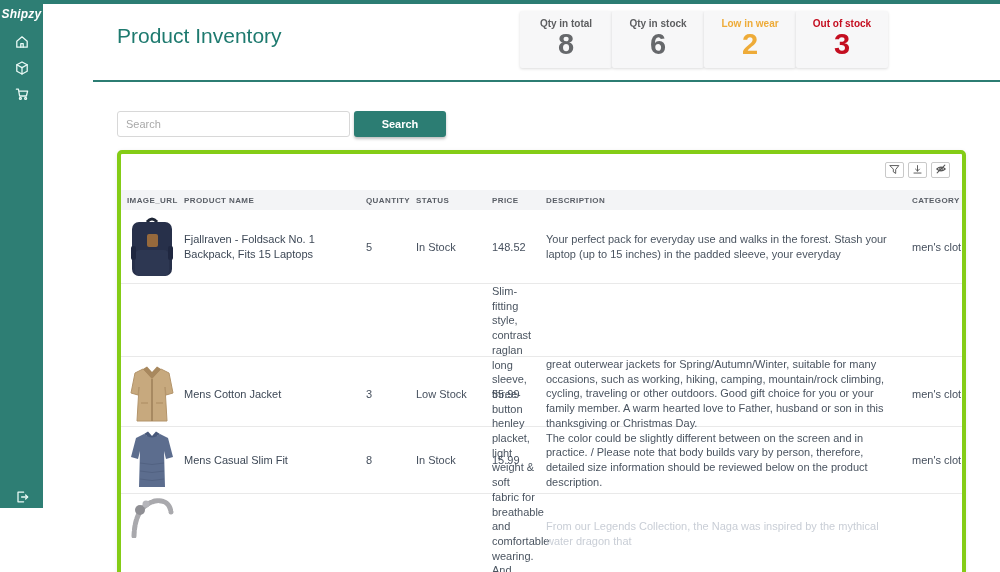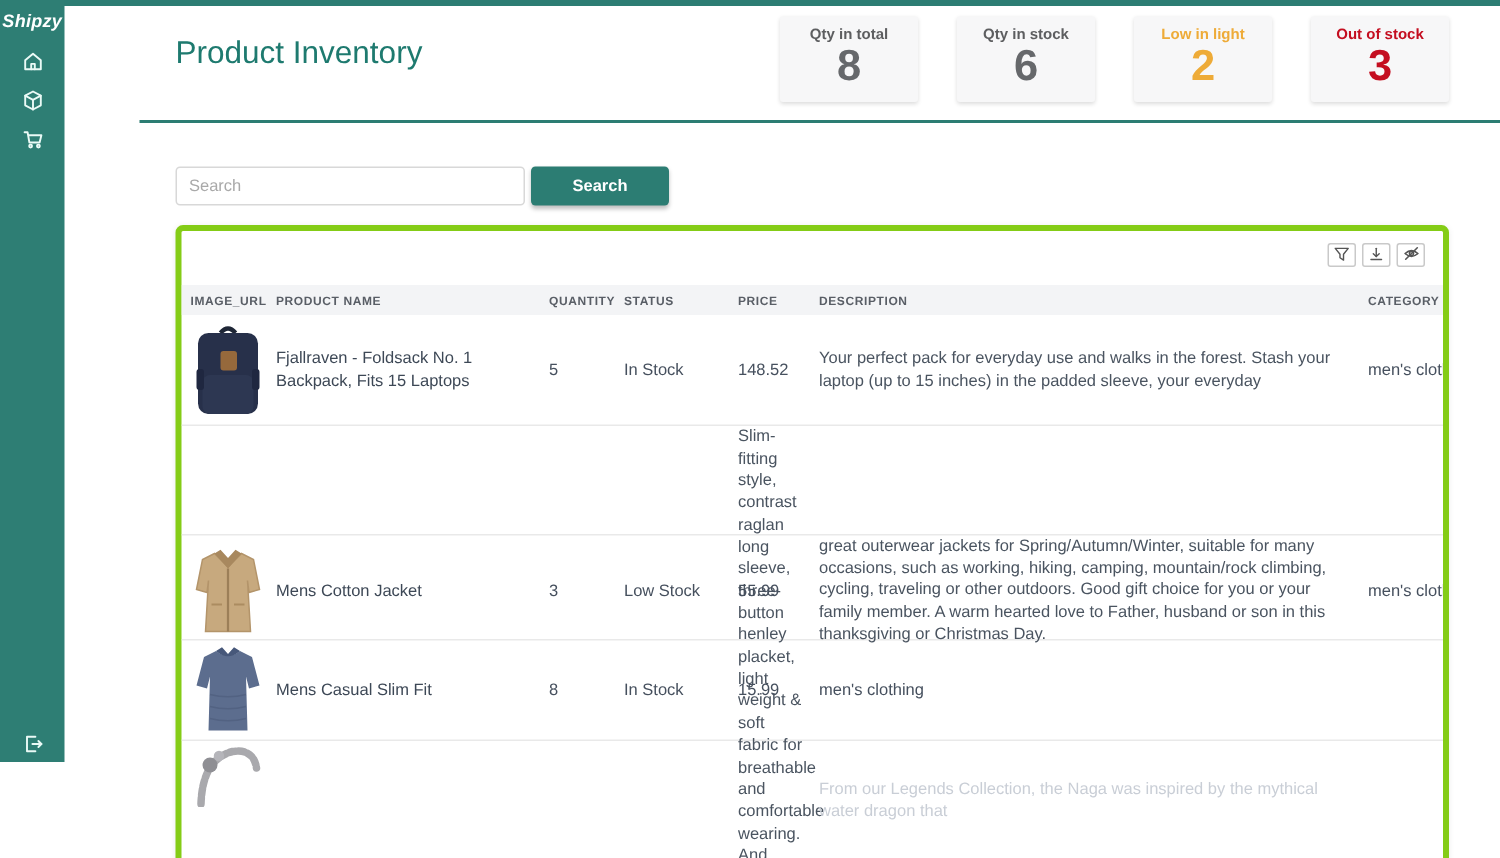--- a/index.html
+++ b/index.html
@@ -16,21 +16,21 @@
           font-size:12px; font-weight:bold; font-style:italic; letter-spacing:0.2px; }
   .nav-ic { position:absolute; left:12px; width:19px; height:19px; display:flex;
             align-items:center; justify-content:center; cursor:pointer; }
   .nav-ic svg { stroke:#eafaf6; fill:none; stroke-width:1.6; stroke-linecap:round; stroke-linejoin:round; }
 
   
   .page-title { position:absolute; left:117px; top:24px; font-size:21px; font-weight:normal; color:#1e7a6f; }
   .divider { position:absolute; left:93px; top:80px; width:907px; height:2px; background:#2c7d73; }
 
   
-  .stats { position:absolute; left:520px; top:11px; display:flex; gap:26px; }
+  .stats { position:absolute; left:520px; top:11px; display:flex; }
   .stat-card { width:92px; height:57px; background:#f7f7f8; border-radius:2px; text-align:center;
                padding-top:7px; box-shadow:0 1px 3px rgba(0,0,0,0.14); }
   .stat-label { font-size:10px; font-weight:bold; }
   .stat-value { font-size:29px; font-weight:bold; line-height:30px; }
 
   
   .search-input { position:absolute; left:117px; top:111px; width:233px; height:26px;
                   border:1px solid #d8d8d8; border-radius:3px; padding:0 8px; font-size:11px; color:#333;
                   font-family:"Liberation Sans", sans-serif; }
   .search-input::placeholder { color:#a9a9a9; }
@@ -119,21 +119,21 @@
   <div class="stats">
     <div class="stat-card">
       <div class="stat-label" style="color: rgb(93, 94, 96);">Qty in total</div>
       <div class="stat-value" style="color: rgb(102, 104, 107);">8</div>
     </div>
     <div class="stat-card">
       <div class="stat-label" style="color: rgb(93, 94, 96);">Qty in stock</div>
       <div class="stat-value" style="color: rgb(102, 104, 107);">6</div>
     </div>
     <div class="stat-card">
-      <div class="stat-label" style="color: rgb(238, 171, 56);">Low in light</div>
+      <div class="stat-label" style="color: rgb(238, 171, 56);">Low in wear</div>
       <div class="stat-value" style="color: rgb(238, 171, 56);">2</div>
     </div>
     <div class="stat-card">
       <div class="stat-label" style="color: rgb(196, 14, 32);">Out of stock</div>
       <div class="stat-value" style="color: rgb(196, 14, 32);">3</div>
     </div>
   </div>
 
   <input class="search-input" type="text" placeholder="Search" style="">
   <button class="btn search-btn">Search</button>
@@ -237,20 +237,21 @@
           <svg width="50" height="62" viewBox="0 0 50 62">
             <path d="M17 5 L9 9 L4 28 L11 30 L13 22 L12 58 L38 58 L37 22 L39 30 L46 28 L41 9 L33 5 Q25 11 17 5 Z" fill="#5c6d8e"></path>
             <path d="M17 5 Q25 12 33 5 L29 2.5 L25 7 L21 2.5 Z" fill="#47587a"></path>
             <path d="M13 34 Q25 37 37 34 M13 42 Q25 45 37 42 M13 50 Q25 53 37 50" stroke="#526282" stroke-width="1" fill="none"></path>
           </svg>
         </div>
         <div class="cell-name">Mens Casual Slim Fit</div>
         <div>8</div>
         <div>In Stock</div>
         <div>15.99</div>
+        <div class="cell-desc">The color could be slightly different between on the screen and in practice. / Please note that body builds vary by person, therefore, detailed size information should be reviewed below on the product description.</div>
         <div>men's clothing</div>
       </div>
 
       <div class="trow grid-row r5">
         <div class="pimg" style="align-self:flex-start;">
           <svg width="50" height="44" viewBox="0 0 50 44">
             <path d="M7 42 Q8 12 28 7 Q42 5 44 18" fill="none" stroke="#a9a9ad" stroke-width="5" stroke-linecap="round" stroke-dasharray="4 2"></path>
             <circle cx="13" cy="16" r="5" fill="#8f8f94"></circle>
             <circle cx="19" cy="10" r="3.5" fill="#b5b5ba"></circle>
           </svg>

